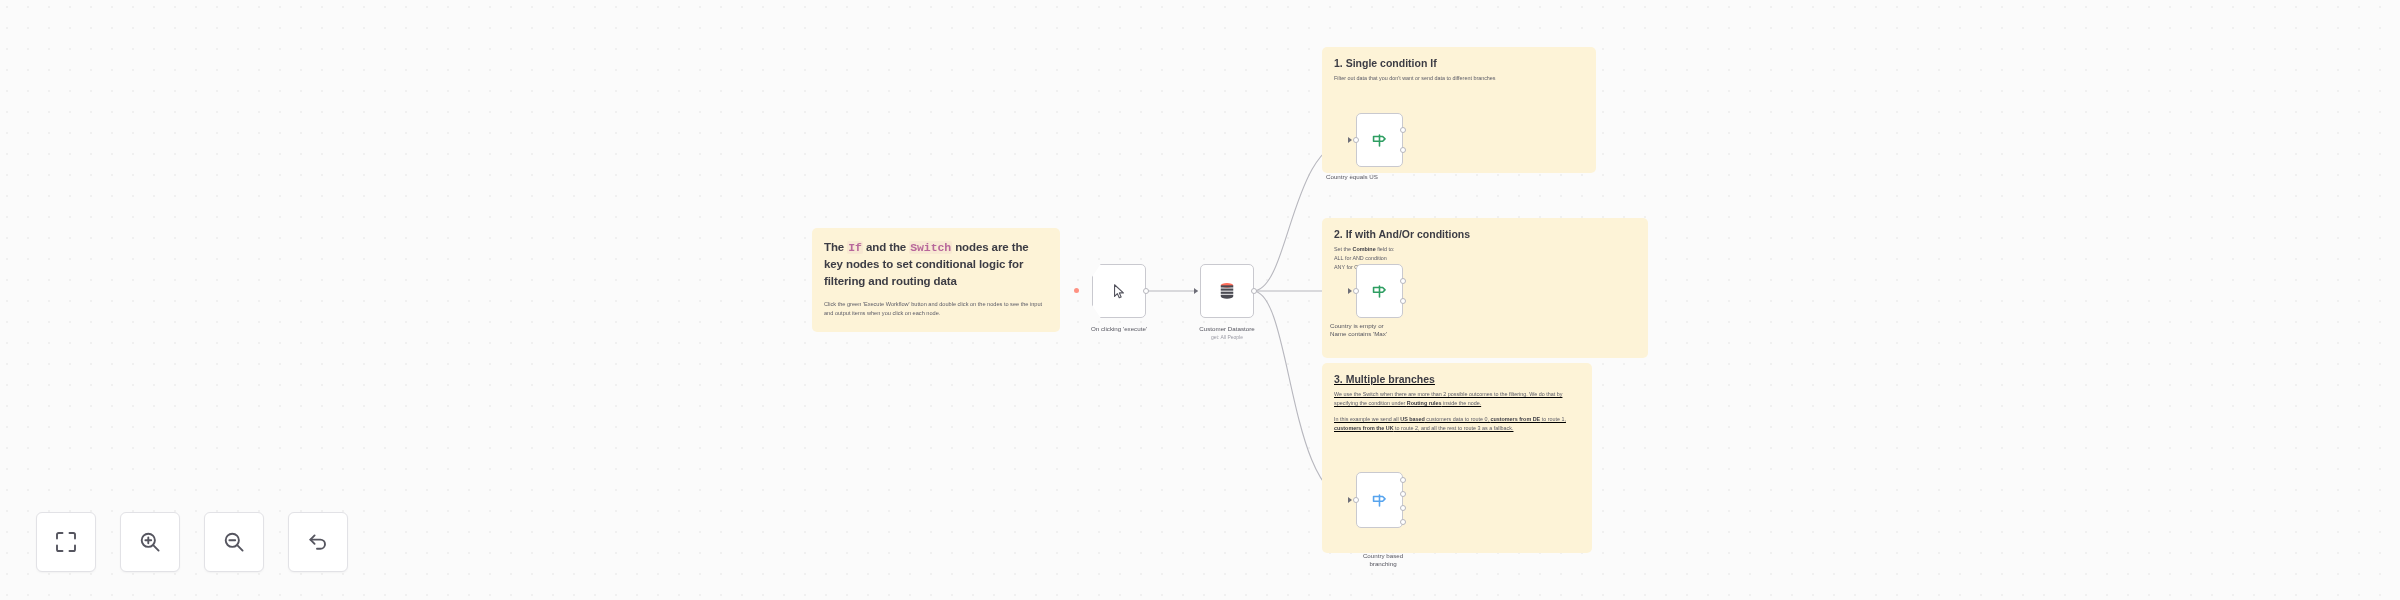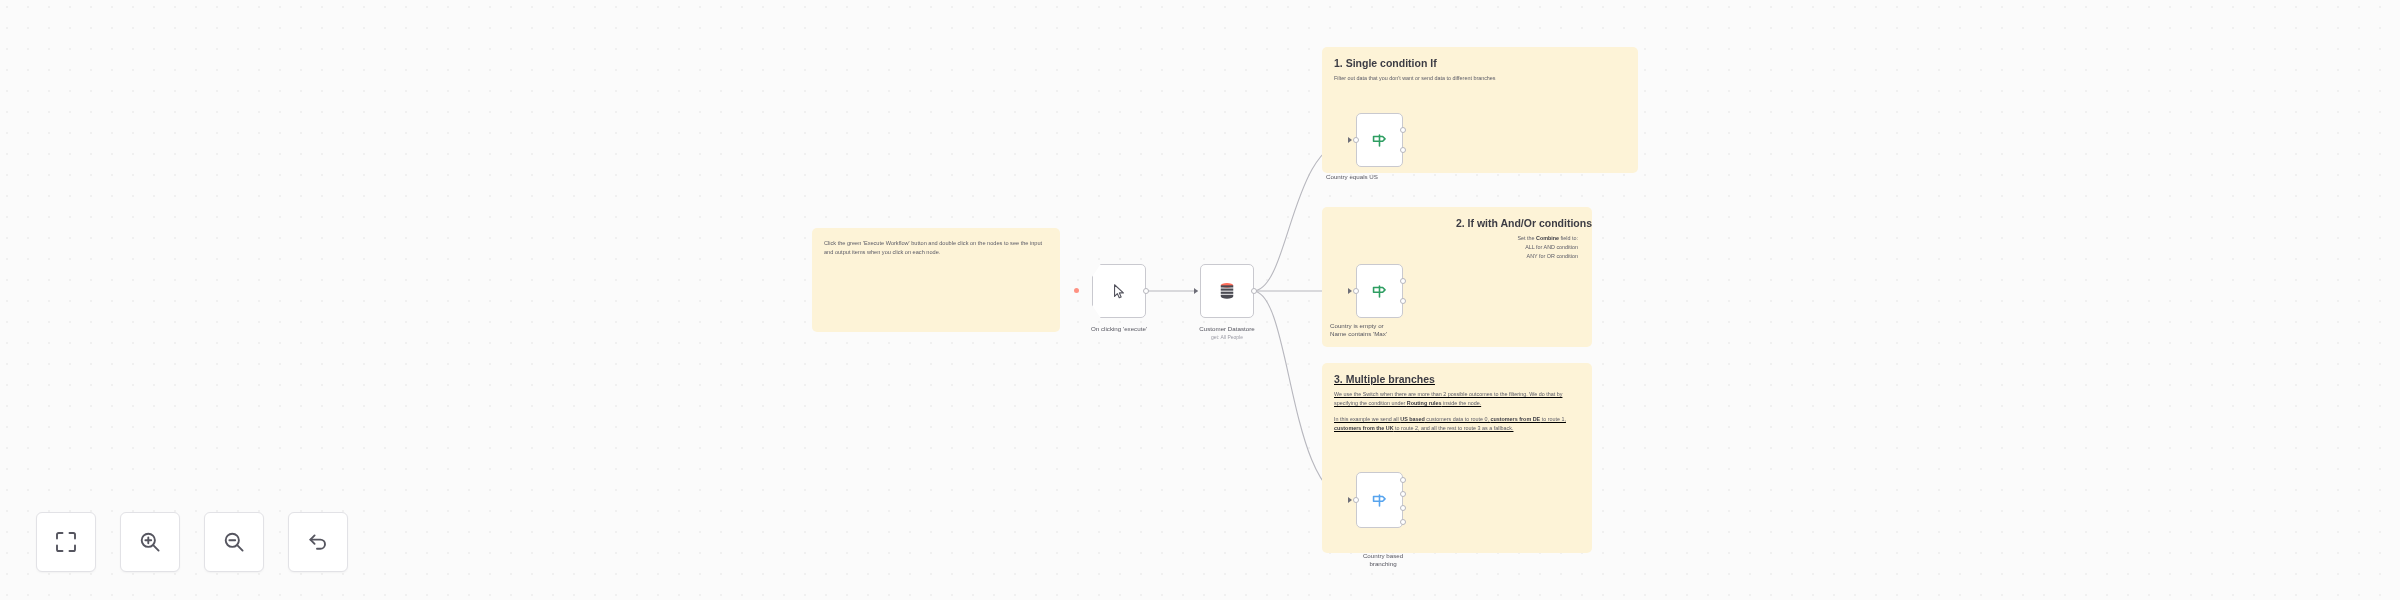--- a/index.html
+++ b/index.html
@@ -61,22 +61,22 @@
     font-size: 11.5px;
     line-height: 1.42;
     margin: 0 0 11px 0;
   }
   #note-intro .sticky-body {
     font-size: 5.6px;
     line-height: 1.6;
   }
 
   
-  #note-1 { left: 1322px; top: 47px;  width: 316px; height: 126px; }
-  #note-2 { left: 1322px; top: 207px; width: 270px; height: 140px; text-align: right; }
+  #note-1 { left: 1322px; top: 47px;  width: 274px; height: 126px; }
+  #note-2 { left: 1322px; top: 218px; width: 326px; height: 140px; }
   #note-3 { left: 1322px; top: 363px; width: 270px; height: 190px; text-decoration: underline; }
 
   .card-head {
     font-size: 10.5px;
     font-weight: bold;
     color: #3c3c44;
     margin: 10px 0 5px 12px;
   }
   .card-text {
     font-size: 5.4px;
@@ -185,20 +185,23 @@
     <path d="M1146,291 L1198,291" stroke="#b7b7be" stroke-width="1.1" fill="none"></path>
 
     <path d="M1253,291 C1290,291 1290,140 1352,140" stroke="#b7b7be" stroke-width="1.1" fill="none"></path>
 
     <path d="M1253,291 L1352,291" stroke="#b7b7be" stroke-width="1.1" fill="none"></path>
 
     <path d="M1253,291 C1292,291 1288,500 1352,500" stroke="#b7b7be" stroke-width="1.1" fill="none"></path>
   </svg>
 
   <div class="sticky" id="note-intro">
+    <div class="sticky-title">
+      <span>The </span><code class="inline">If</code><span> and the </span><code class="inline">Switch</code><span> nodes are the key nodes to set conditional logic for filtering and routing data</span>
+    </div>
     <div class="sticky-body">Click the green 'Execute Workflow' button and double click on the nodes to see the input and output items when you click on each node.</div>
   </div>
 
   <div class="sticky" id="note-1">
     <div class="card-head">1. Single condition If</div>
     <div class="card-text">Filter out data that you don't want or send data to different branches</div>
   </div>
 
   <div class="sticky" id="note-2">
     <div class="card-head">2. If with And/Or conditions</div>

